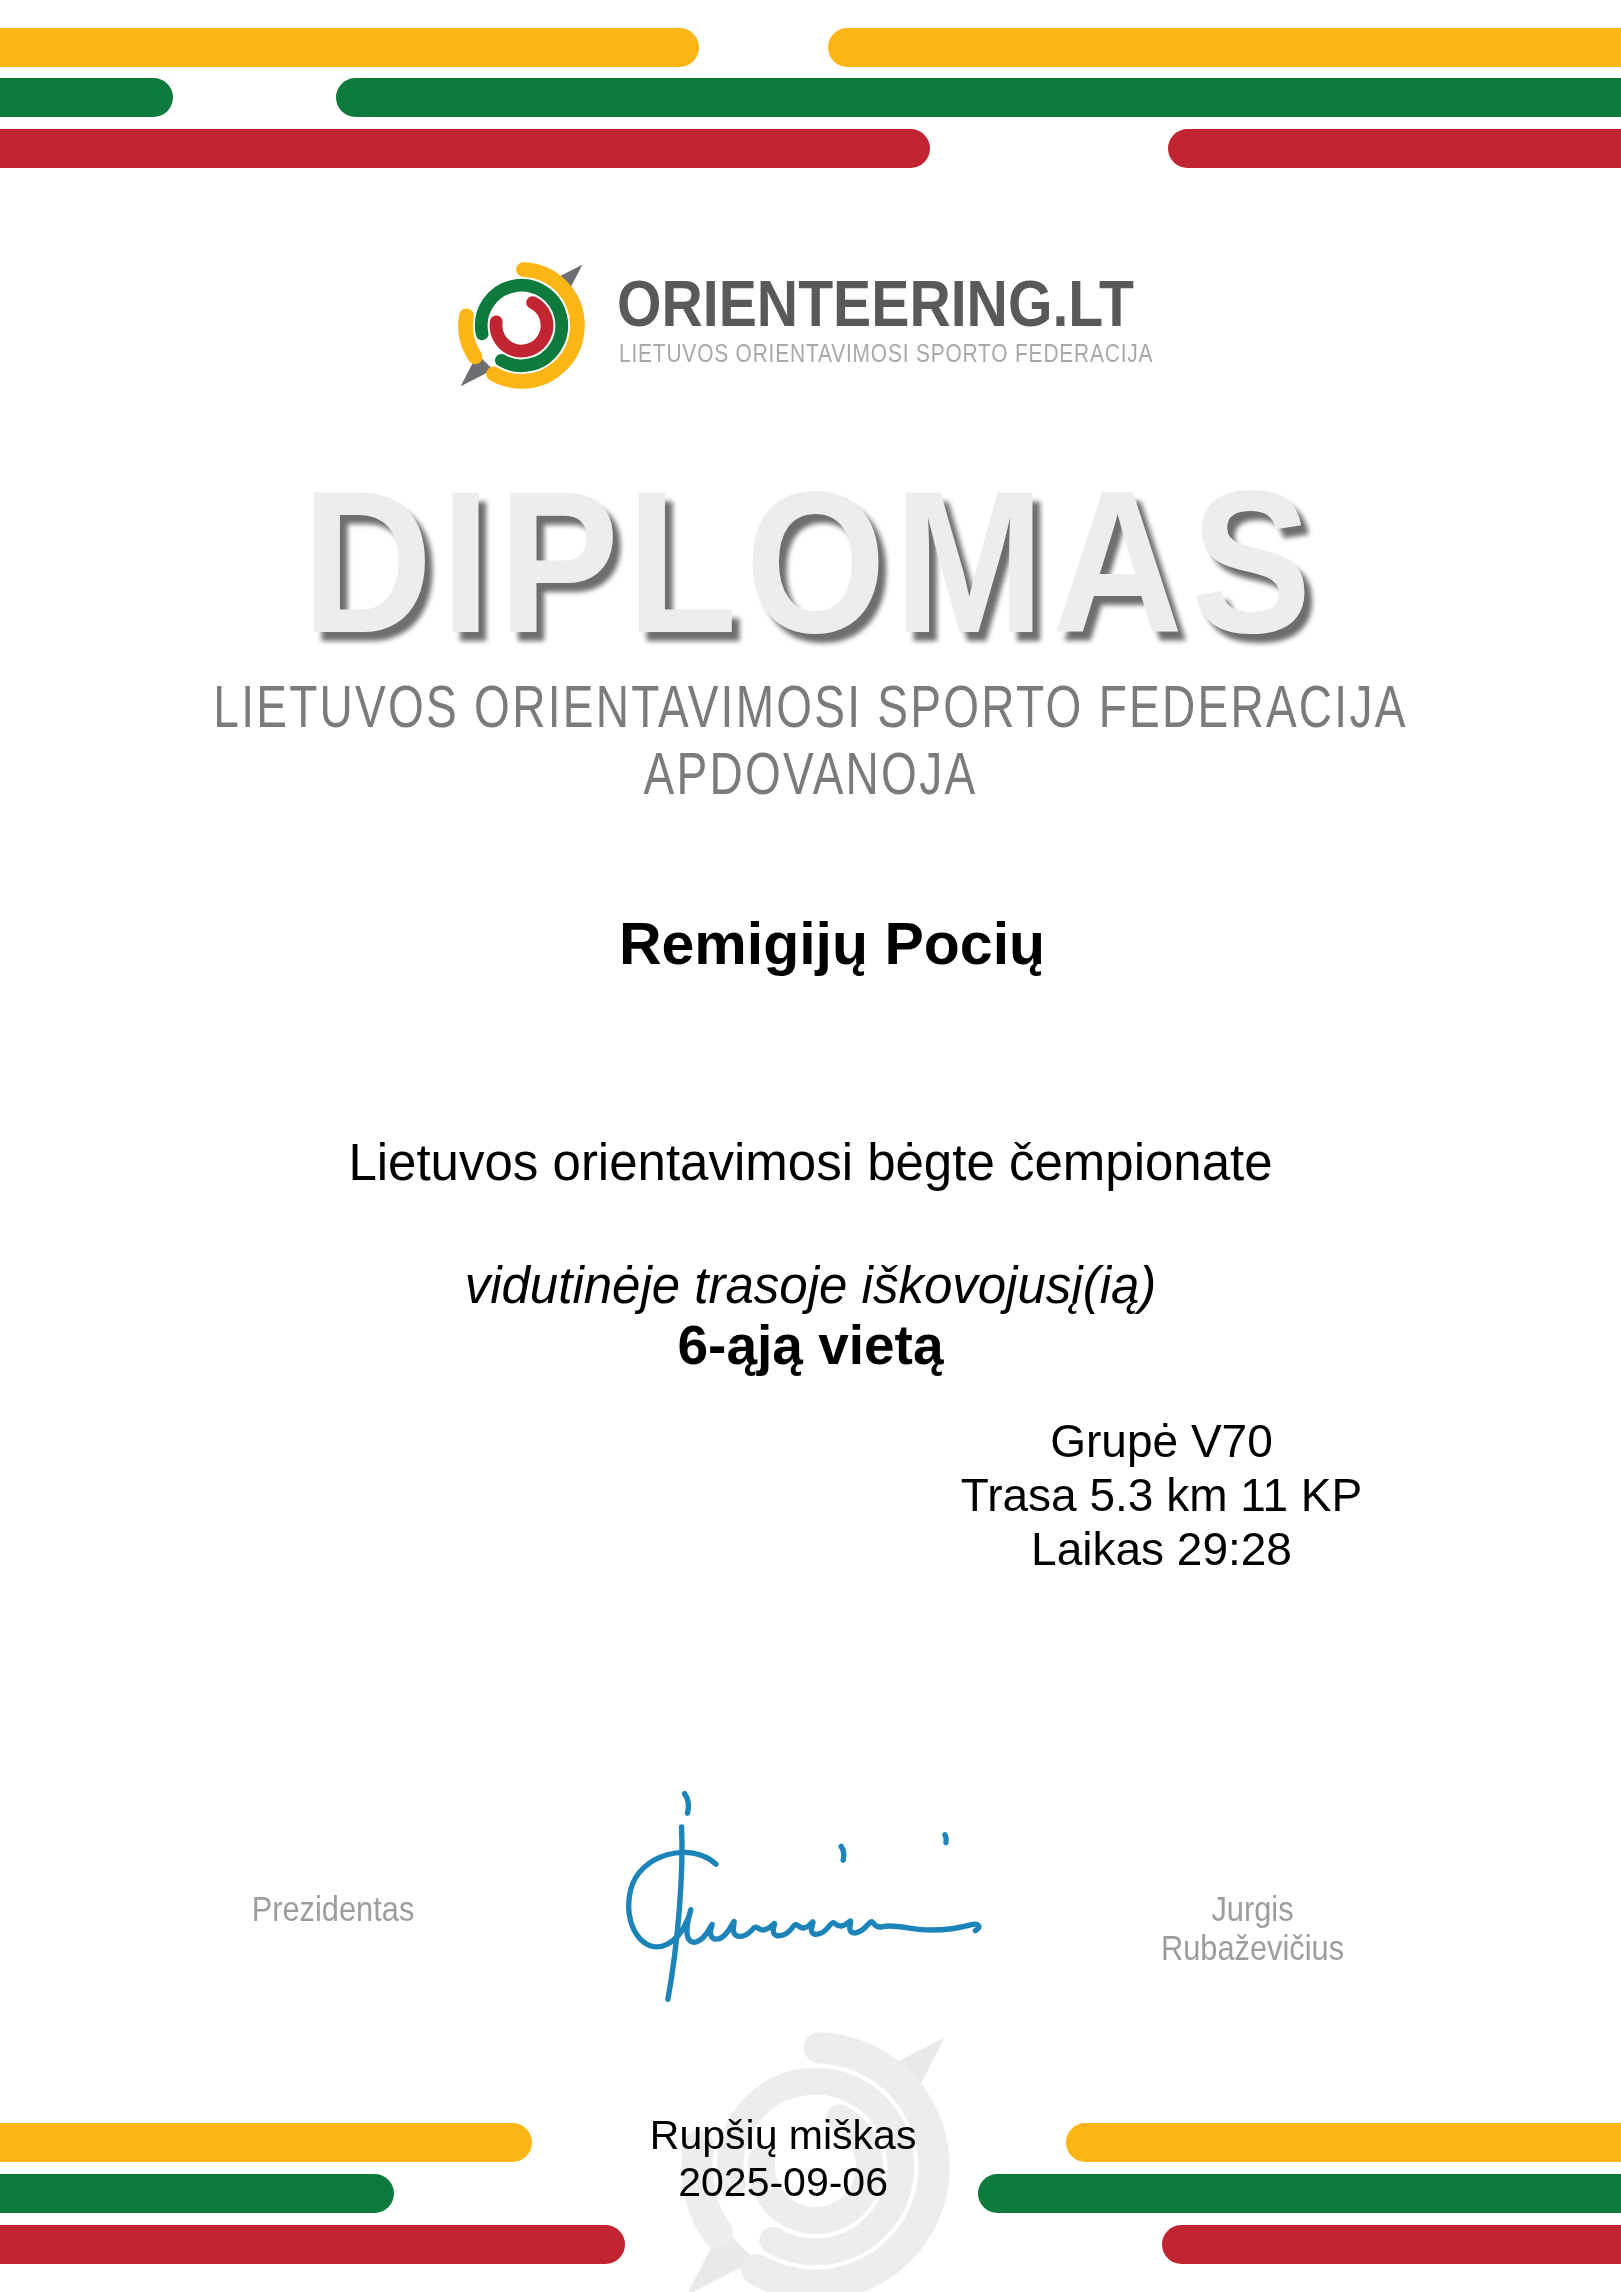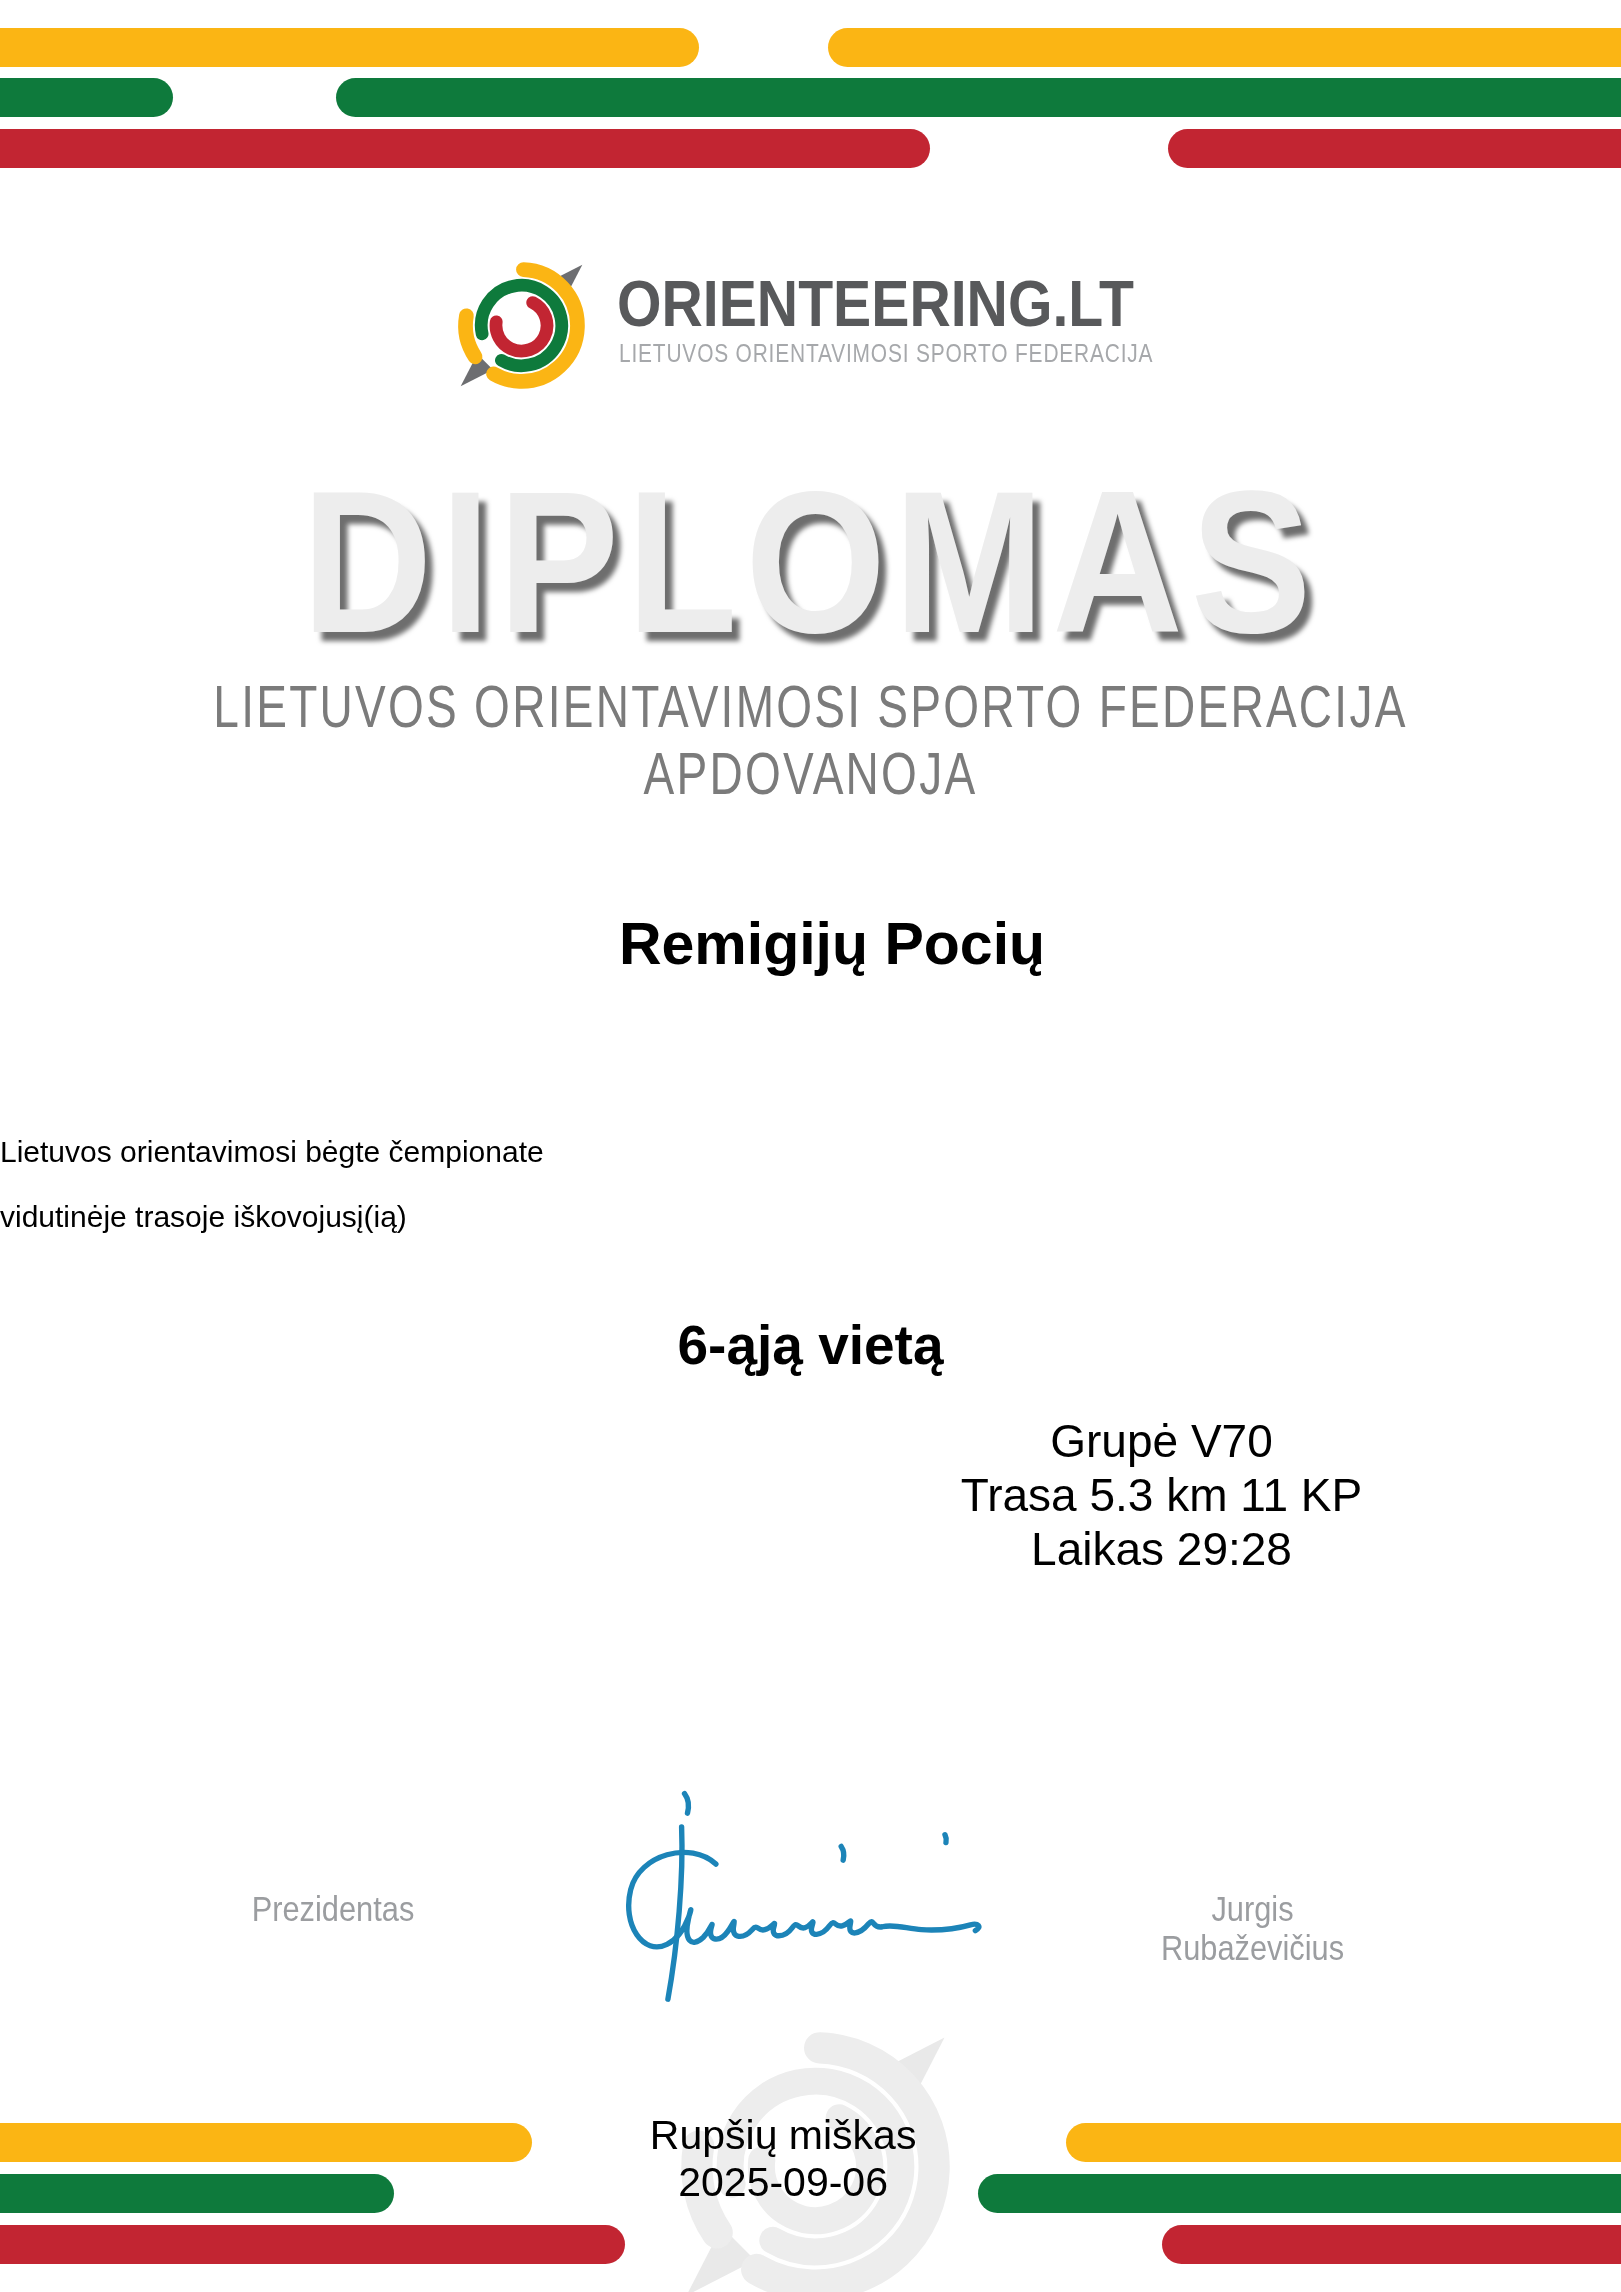--- a/index.html
+++ b/index.html
@@ -48,23 +48,23 @@
   }
   .fed-line{
     left:0;right:0;text-align:center;font-size:59px;line-height:1;
     color:var(--headingGray);letter-spacing:2.9px;white-space:nowrap;
     transform:scaleX(.78);transform-origin:center top;z-index:3;
   }
   .fed-1{top:678px;}
   .fed-2{top:745px;}
   
   .recipient{left:0;right:0;top:912px;text-align:center;font-size:59px;font-weight:bold;line-height:1.1;z-index:3;margin-left:43px;}
-  .event-line{left:0;right:0;text-align:left;font-size:30px;line-height:1;z-index:3;}
+  .event-line{left:0;right:0;text-align:center;font-size:51px;line-height:1;z-index:3;}
   .ev-1{top:1137px;}
-  .ev-2{top:1202px;}
+  .ev-2{top:1260px;font-style:italic;}
   .place{left:0;right:0;top:1315px;text-align:center;font-size:55px;font-weight:bold;line-height:1.1;z-index:3;}
   .group-block{left:941px;width:441px;top:1414px;text-align:center;font-size:46px;line-height:54px;z-index:3;}
   
   .sig-label{
     top:1890px;font-size:35px;line-height:1.1;color:var(--labelGray);
     transform:scaleX(.88);transform-origin:center top;text-align:center;z-index:3;
   }
   .sig-role{left:240px;width:186px;}
   .sig-name{left:1103px;width:299px;}
   .sig-svg{left:608px;top:1774px;width:392px;height:235px;z-index:3;}

